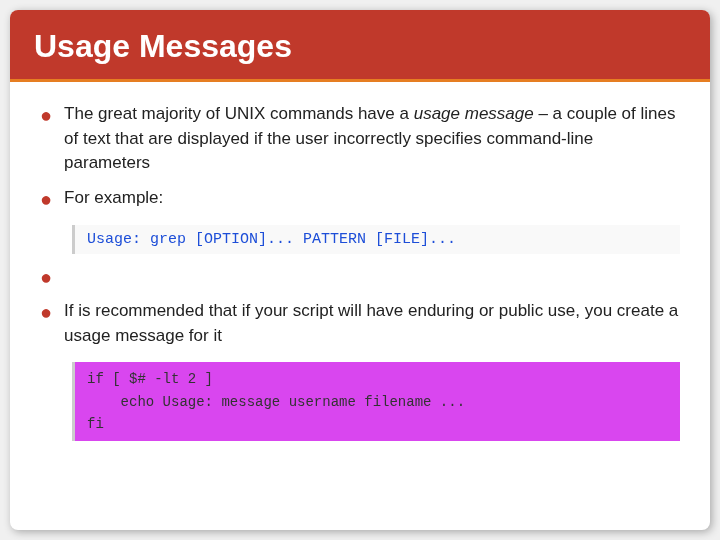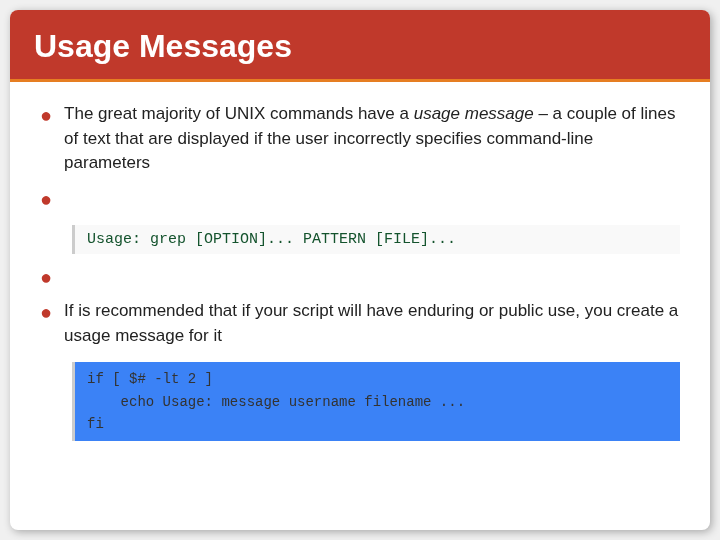--- a/index.html
+++ b/index.html
@@ -72,32 +72,32 @@
     }
 
     .bullet-text em {
       font-style: italic;
       text-align: right;
     }
 
     .code-block {
       font-family: 'Courier New', Courier, monospace;
       font-size: 15px;
-      color: #14532d;
+      color: #1d4ed8;
       background: #f9f9f9;
       padding: 6px 12px;
       margin: 4px 0 4px 32px;
       border-left: 3px solid #cccccc;
     }
 
     .code-indent {
       font-family: 'Courier New', Courier, monospace;
       font-size: 14px;
       color: #333333;
-      background: #3b82f6;
+      background: #d946ef;
       padding: 6px 12px 6px 12px;
       margin: 4px 0 4px 32px;
       border-left: 3px solid #cccccc;
       line-height: 1.6;
     }
 
     .code-indent .line {
       display: block;
       white-space: pre;
     }
@@ -119,20 +119,21 @@
 
     <div class="bullet-item">
       <span class="bullet-dot">●</span>
       <span class="bullet-text">
         The great majority of UNIX commands have a <em>usage message</em> – a couple of lines of text that are displayed if the user incorrectly specifies command-line parameters
       </span>
     </div>
 
     <div class="bullet-item">
       <span class="bullet-dot">●</span>
+      <span class="bullet-text">For example:</span>
     </div>
 
     <div class="code-block">
       <span>Usage: grep [OPTION]... PATTERN [FILE]...</span>
     </div>
 
     <div class="bullet-item">
       <span class="bullet-dot">●</span>
     </div>
 

